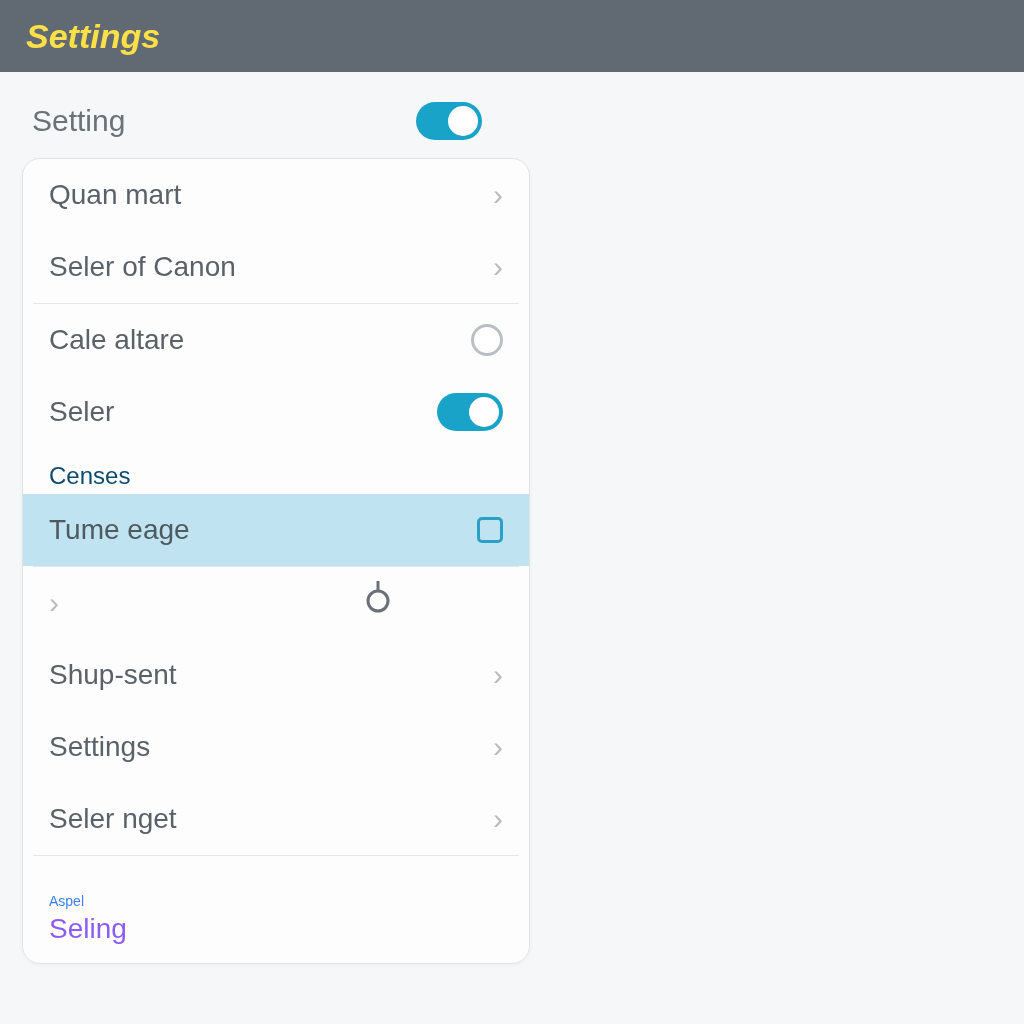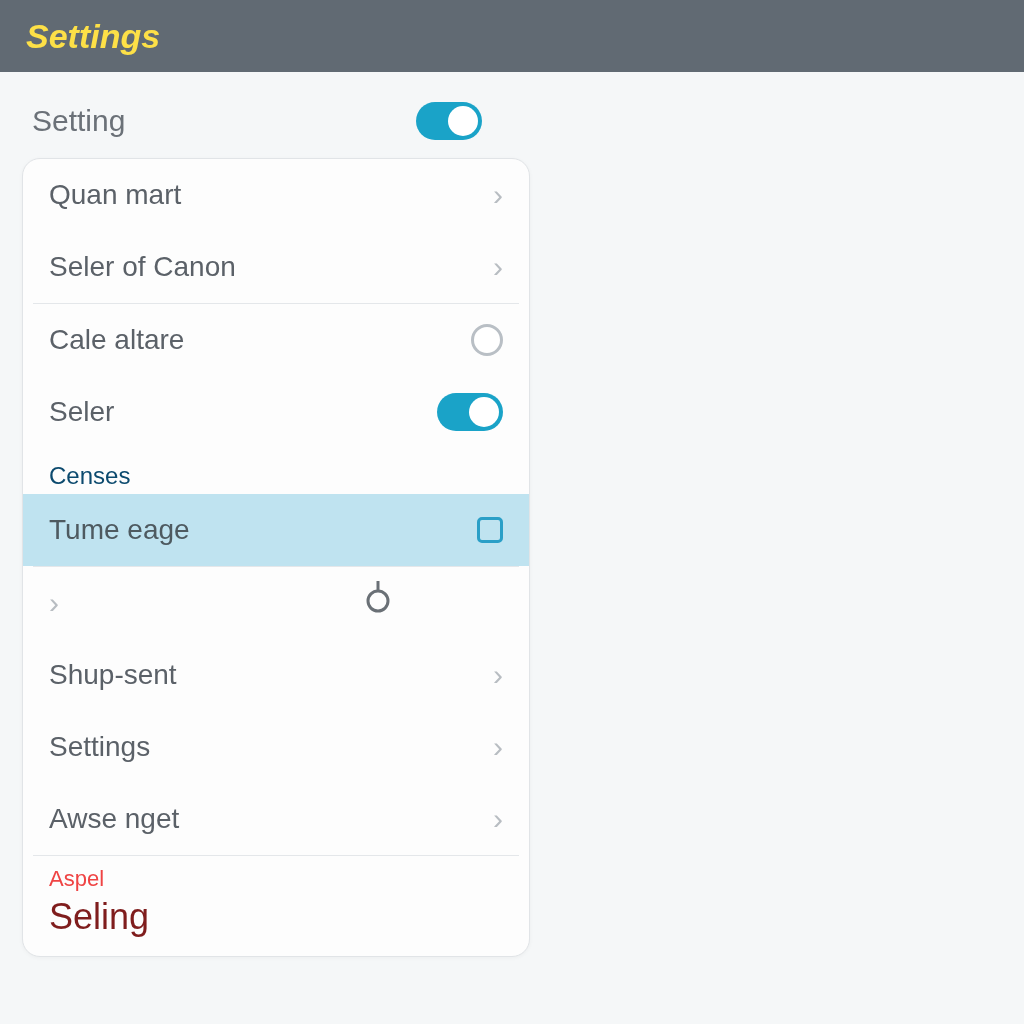--- a/index.html
+++ b/index.html
@@ -120,27 +120,28 @@
     position: absolute;
     left: 338px;
     top: 418px;
     pointer-events: none;
   }
   .cursor svg { display: block; }
   .footer-block {
     padding: 10px 26px 18px 26px;
   }
   .footer-block .small {
-    font-size: 22px;
-    color: #ef4444;
+    font-size: 14px;
+    color: #3b82f6;
     margin-bottom: 4px;
+    margin-top: 27px;
   }
   .footer-block .big {
-    font-size: 36px;
-    color: #7f1d1d;
+    font-size: 28px;
+    color: #8b5cf6;
   }
 </style>
 </head>
 <body>
 
 <div class="titlebar">
   <span>Settings</span>
 </div>
 
 <div class="content">
@@ -189,21 +190,21 @@
     </div>
     <div class="row">
       <span class="label">Shup-sent</span>
       <span class="chevron">›</span>
     </div>
     <div class="row">
       <span class="label">Settings</span>
       <span class="chevron">›</span>
     </div>
     <div class="row">
-      <span class="label">Awse nget</span>
+      <span class="label">Seler nget</span>
       <span class="chevron">›</span>
     </div>
 
     <div class="divider"></div>
 
     <div class="footer-block">
       <div class="small">Aspel</div>
       <div class="big">Seling</div>
     </div>
 

